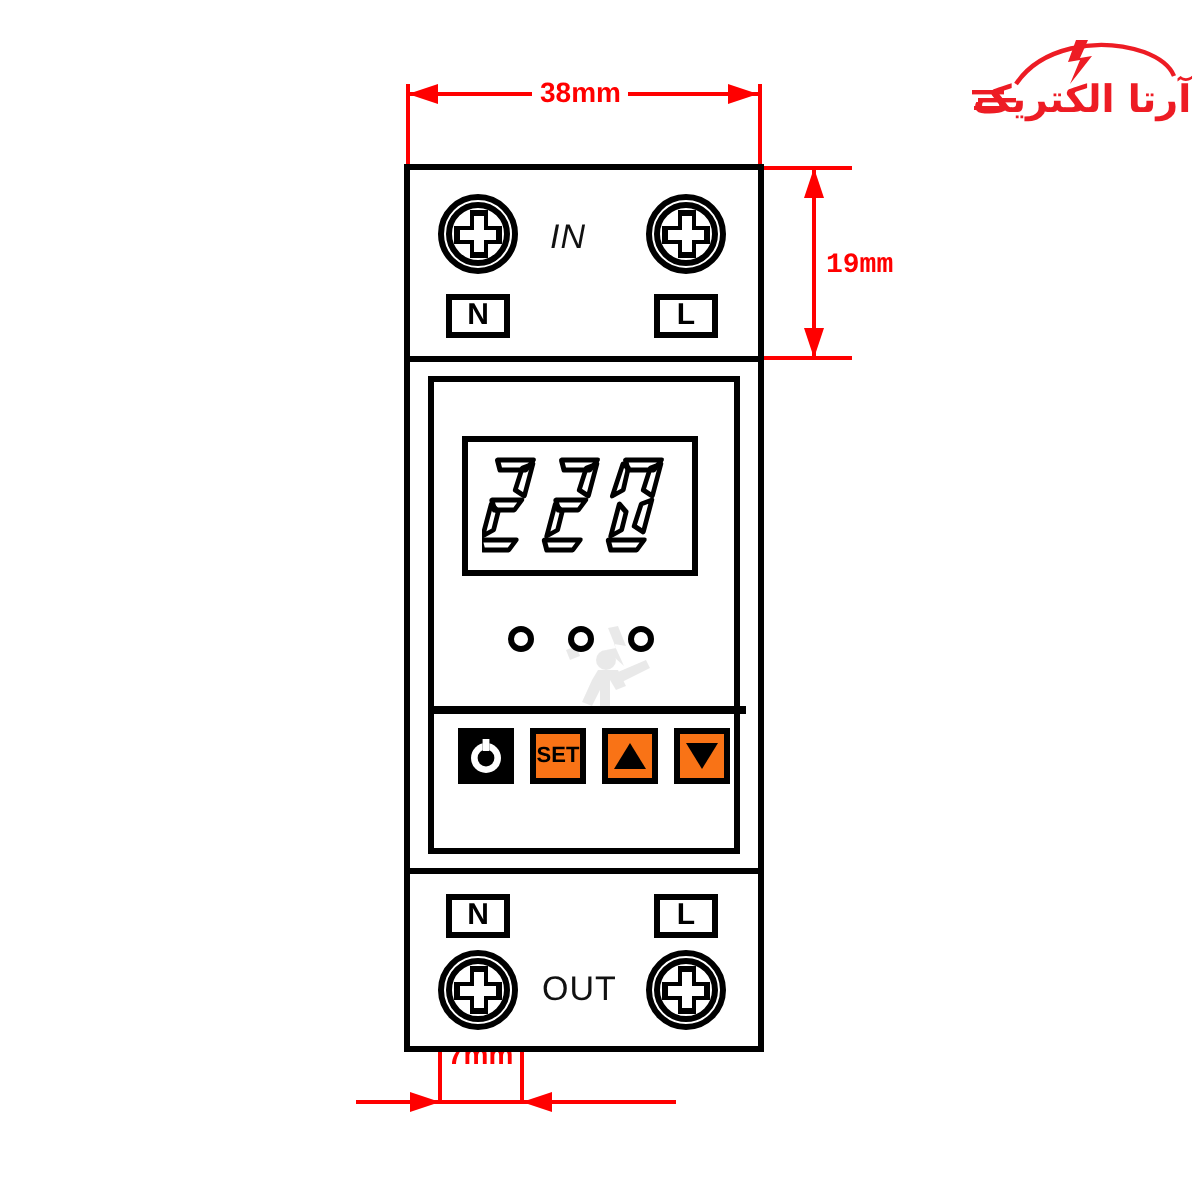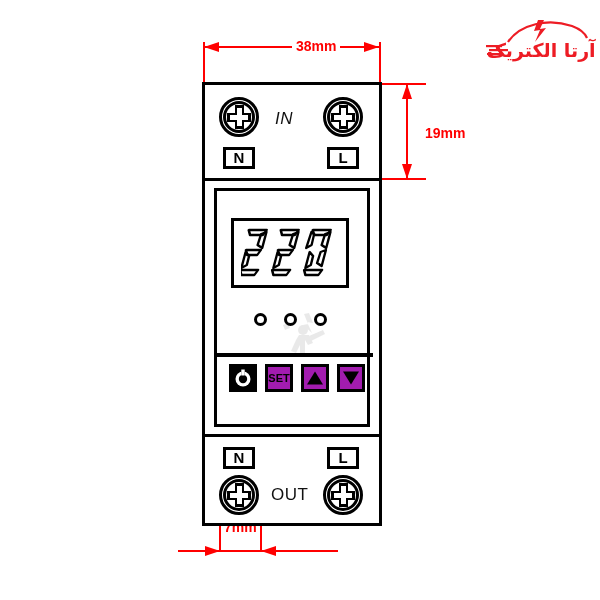--- a/index.html
+++ b/index.html
@@ -194,21 +194,21 @@
     border-top: 4px solid #000;
     box-sizing: border-box;
   }
   .btn {
     position: absolute;
     top: 7px;
     width: 28px;
     height: 28px;
     border: 3px solid #000;
     box-sizing: border-box;
-    background: #a21caf;
+    background: #f97316;
   }
   #btn-power { left: 12px; background: #000; }
   #btn-set   { left: 48px; }
   #btn-up    { left: 84px; }
   #btn-down  { left: 120px; }
   .btn-label {
     position: absolute;
     left: 0; top: 0; right: 0; bottom: 0;
     display: flex;
     align-items: center;
@@ -294,33 +294,33 @@
 
 <div>
 
   <div class="dim-line" style="left:203px; top:42px; width:1.5px; height:44px;"></div>
   <div class="dim-line" style="left:379px; top:42px; width:1.5px; height:44px;"></div>
 
   <div class="dim-line" style="left:203px; top:46px; width:178px; height:1.5px;"></div>
 
   <div class="arrow-left" style="left:204px; top:42px;"></div>
   <div class="arrow-right" style="left:364px; top:42px;"></div>
-  <div class="dim-text" style="left:266px; top:38px; padding:0 4px;margin-left:26px;">38mm</div>
+  <div class="dim-text" style="left:266px; top:38px; padding:0 4px;">38mm</div>
 </div>
 
 <div>
 
   <div class="dim-line" style="left:378px; top:83px;  width:48px; height:1.5px;"></div>
   <div class="dim-line" style="left:378px; top:178px; width:48px; height:1.5px;"></div>
 
   <div class="dim-line" style="left:406px; top:83px; width:1.5px; height:96px;"></div>
 
   <div class="arrow-up" style="left:402px; top:84px;"></div>
   <div class="arrow-down" style="left:402px; top:164px;"></div>
-  <div class="dim-text" style="left:423px; top:123px; padding:2px 2px;">19mm</div>
+  <div class="dim-text" style="left:411px; top:123px; padding:2px 2px;font-family:Liberation Mono, monospace;">19mm</div>
 </div>
 
 <div>
   <div class="dim-line" style="left:219px; top:495px; width:1.5px; height:57px;"></div>
   <div class="dim-line" style="left:260px; top:495px; width:1.5px; height:57px;"></div>
   <div class="dim-line" style="left:178px; top:550px; width:160px; height:1.5px;"></div>
 
   <div class="arrow-right" style="left:205px; top:546px;"></div>
   <div class="arrow-left" style="left:261px; top:546px;"></div>
   <div class="dim-text" style="left:222px; top:519px; padding:0 2px;">7mm</div>

